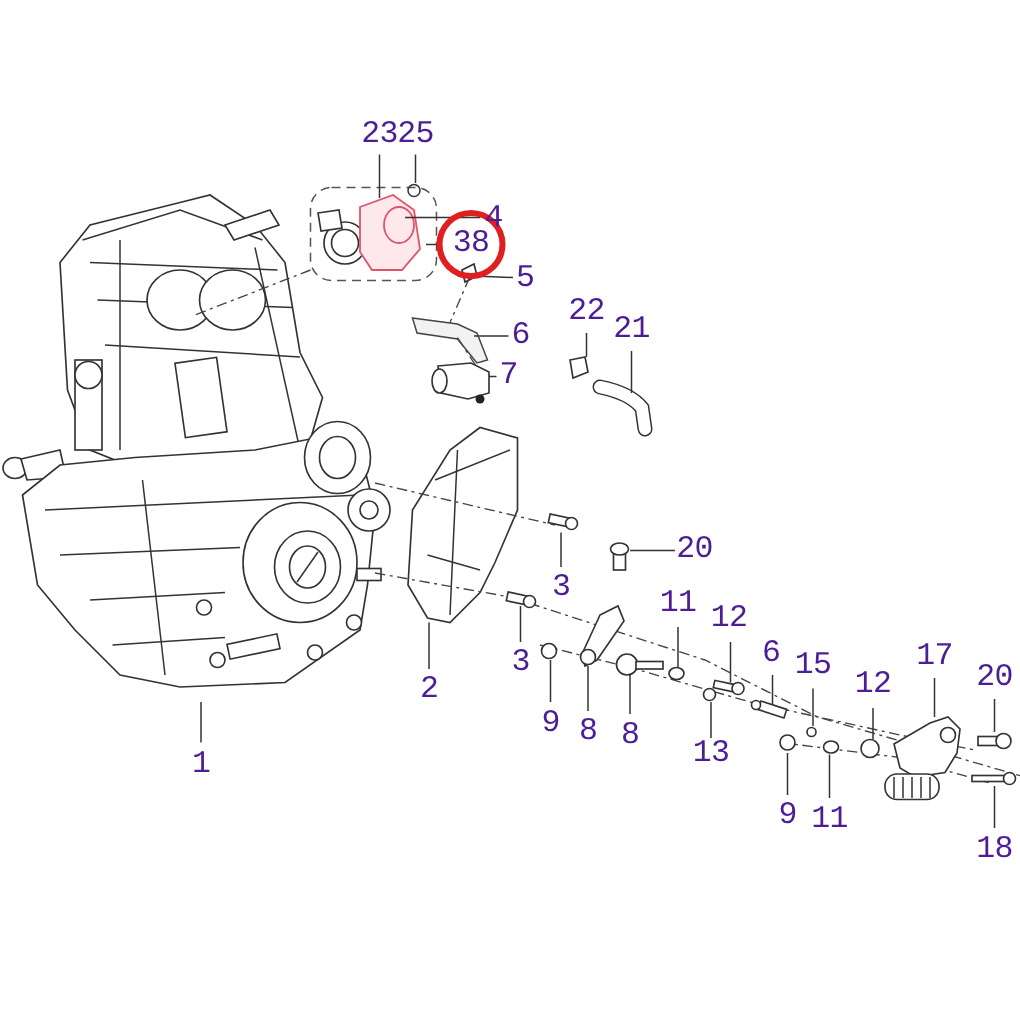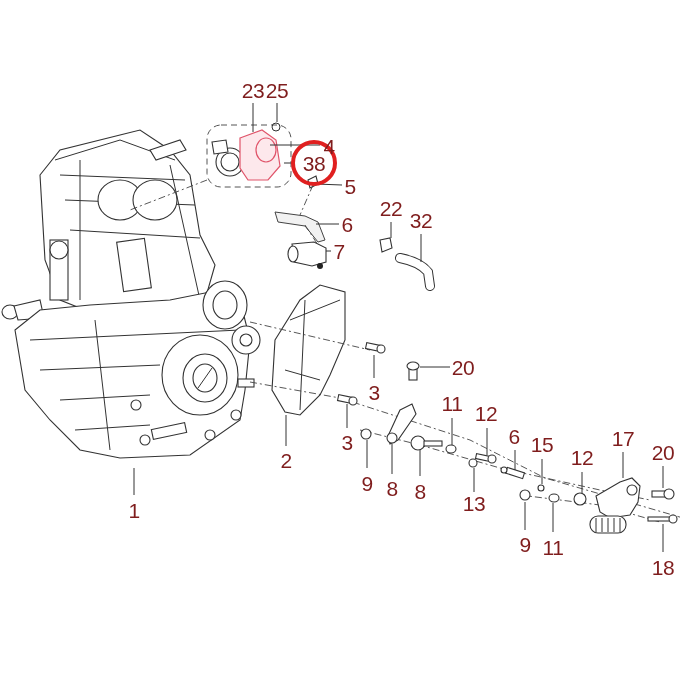--- a/index.html
+++ b/index.html
@@ -1,19 +1,19 @@
 <!DOCTYPE html>
 <html><head>
 <meta charset="utf-8">
 <style>
   html, body { margin: 0; padding: 0; background: #ffffff; }
   body { width: 680px; height: 680px; overflow: hidden; position: relative; font-family: "Liberation Sans", sans-serif; }
   #canvas { position: absolute; left: 0; top: 0; width: 680px; height: 680px; }
   .callout {
-    position: absolute; font-family: Liberation Sans, sans-serif; font-size: 21px; color: #7f1d1d;
+    position: absolute; font-family: Liberation Mono, monospace; font-size: 21px; color: #4c1d95;
     line-height: 1; transform: translate(-50%, -50%); white-space: nowrap; letter-spacing: -0.5px;
   }
   .line { stroke: #333; stroke-width: 1; fill: none; }
   .dash { stroke: #444; stroke-width: 0.9; stroke-dasharray: 7 3 2 3; fill: none; }
   .part { stroke: #333; stroke-width: 1.1; fill: #fff; }
   .partg { stroke: #444; stroke-width: 1; fill: #f2f2f2; }
   .pink { stroke: #e0546a; stroke-width: 1.2; fill: #fde8ec; }
 </style>
 </head>
 <body>
@@ -206,18 +206,18 @@
   <span class="callout" style="left:553px;top:547px">11</span>
   <span class="callout" style="left:486px;top:413px">12</span>
   <span class="callout" style="left:474px;top:503px">13</span>
   <span class="callout" style="left:514px;top:436px">6</span>
   <span class="callout" style="left:542px;top:444px">15</span>
   <span class="callout" style="left:582px;top:457px">12</span>
   <span class="callout" style="left:623px;top:438px">17</span>
   <span class="callout" style="left:663px;top:452px">20</span>
   <span class="callout" style="left:663px;top:567px">18</span>
   <span class="callout" style="left:463px;top:367px">20</span>
-  <span class="callout" style="left:421px;top:220px">32</span>
+  <span class="callout" style="left:421px;top:220px">21</span>
   <span class="callout" style="left:391px;top:208px">22</span>
   <span class="callout" style="left:253px;top:90px">23</span>
   <span class="callout" style="left:314px;top:163px">38</span>
   <span class="callout" style="left:277px;top:90px">25</span>
 </div>
 
 </body></html>

